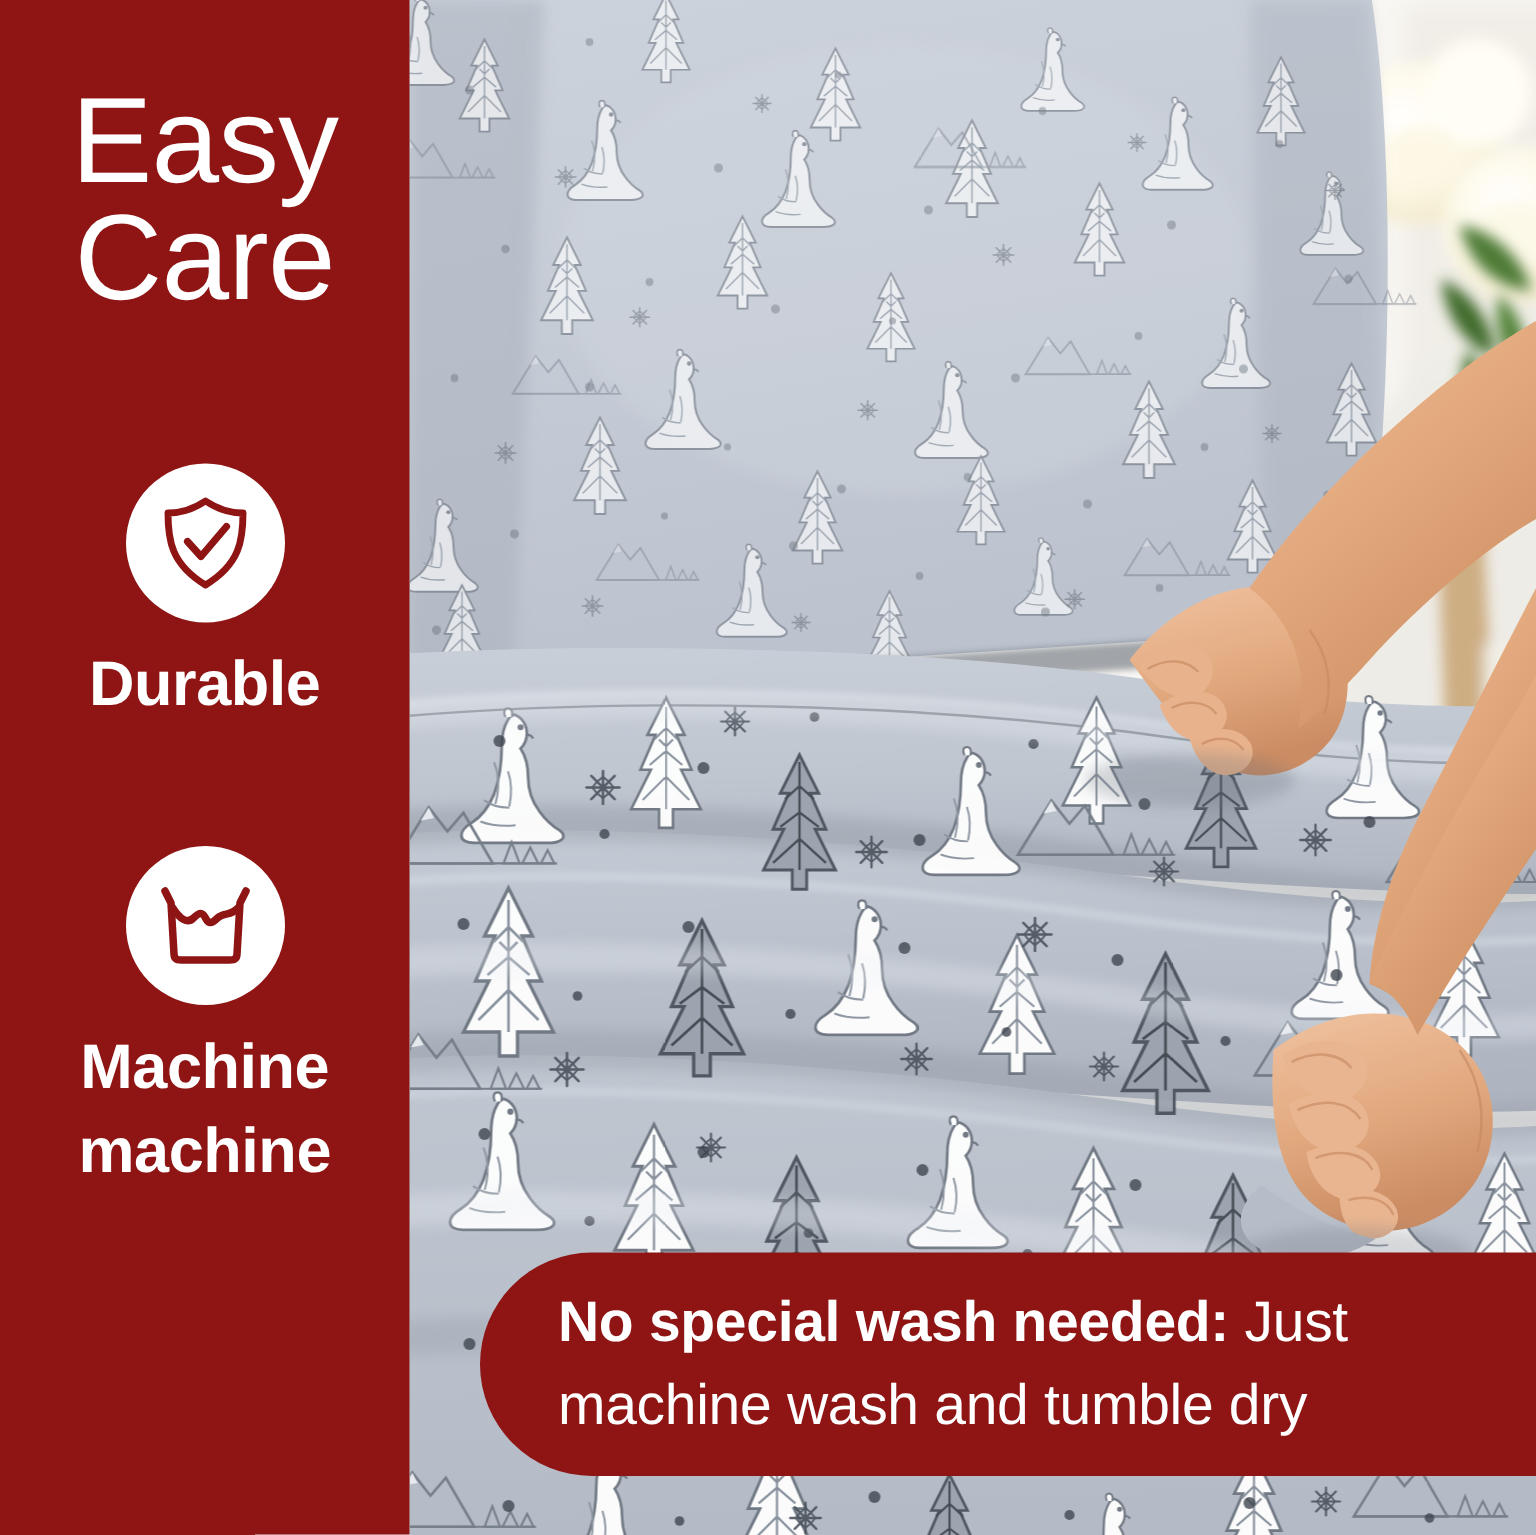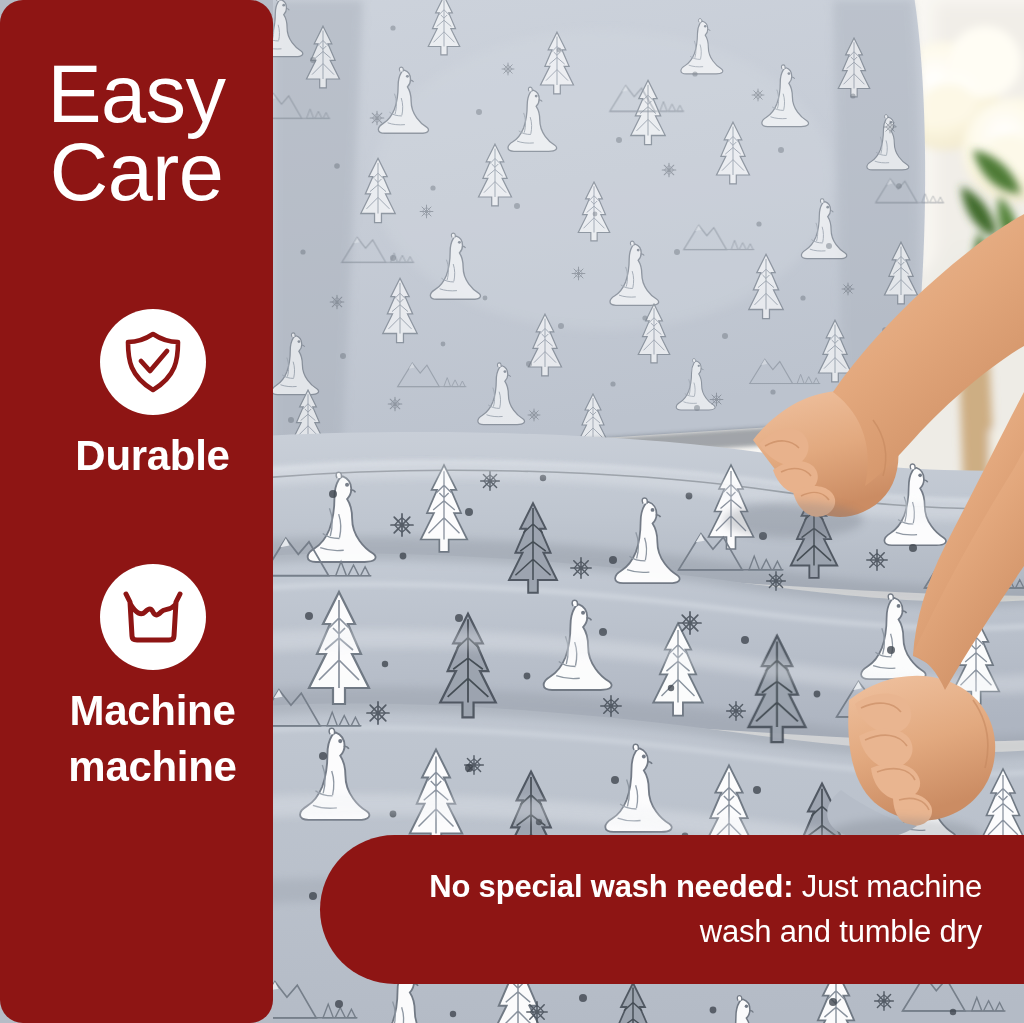--- a/index.html
+++ b/index.html
@@ -19,21 +19,20 @@
   }
 
   
   .left-panel {
     position: absolute;
     left: 0; top: 0;
     width: 273px;
     height: 1023px;
     background: #8e1514;
     z-index: 40;
-    border-radius: 23px;
   }
   .panel-title {
     position: absolute;
     left: 0; top: 56px;
     width: 273px;
     padding: 0 14px;
     box-sizing: border-box;
     color: #ffffff;
     font-size: 81px;
     font-weight: 400;
@@ -41,21 +40,20 @@
     letter-spacing: -0.5px;
     text-align: center;
     white-space: pre-line;
   }
 
   .feature {
     position: absolute;
     left: 0;
     width: 273px;
     text-align: center;
-    margin-left: 16px;
   }
   .feature.f1 { top: 309px; }
   .feature.f2 { top: 564px; }
 
   .badge {
     width: 106px;
     height: 106px;
     border-radius: 50%;
     background: #ffffff;
     margin: 0 auto;
@@ -96,24 +94,24 @@
     height: 149px;
     background: #8e1514;
     border-radius: 76px 0 0 76px;
     z-index: 60;
     display: flex;
     align-items: center;
     justify-content: center;
   }
   .caption-text {
     color: #ffffff;
-    font-size: 31px;
+    font-size: 38px;
     font-weight: 400;
     line-height: 1.44;
-    text-align: right;
+    text-align: left;
     letter-spacing: -0.2px;
     padding: 0 42px 0 52px;
   }
   .caption-text b { font-weight: 700; }
 </style>
 </head>
 <body>
 
 <div id="canvas">
 

